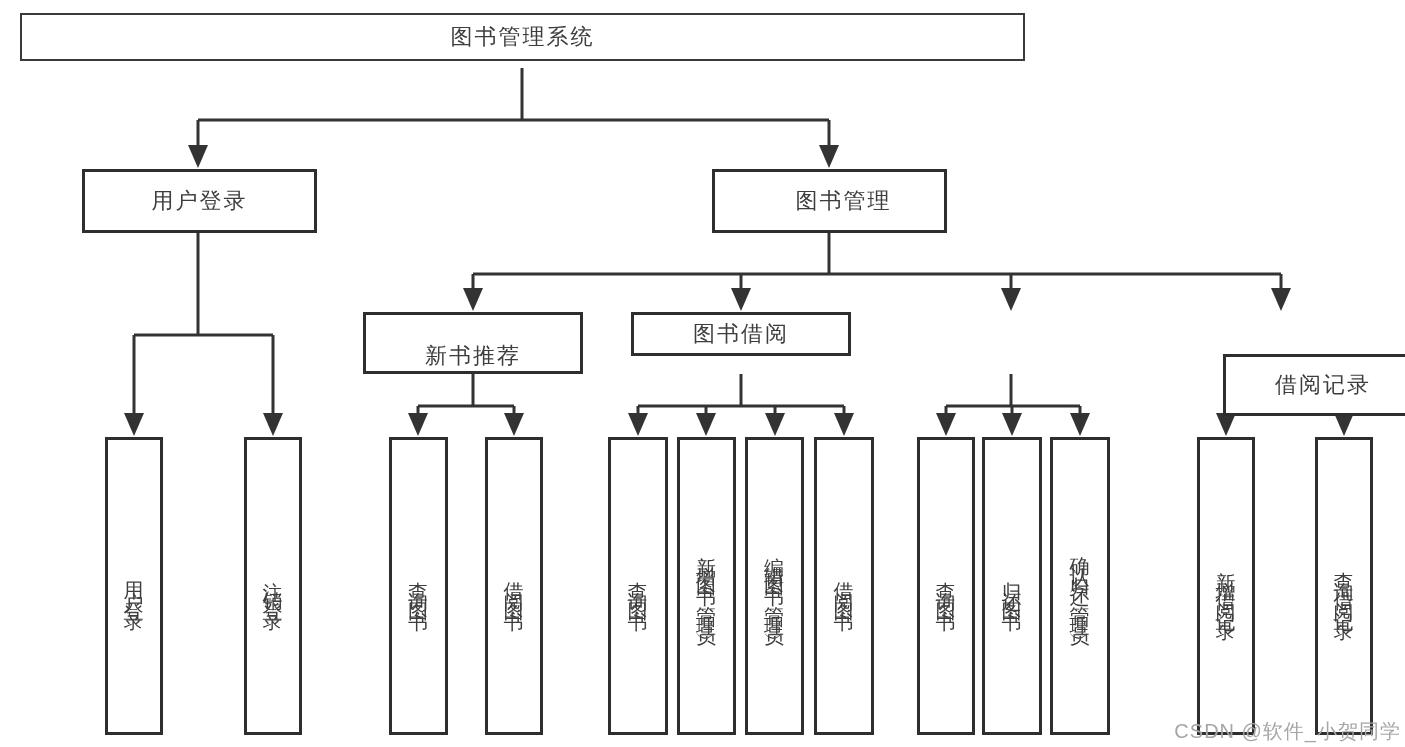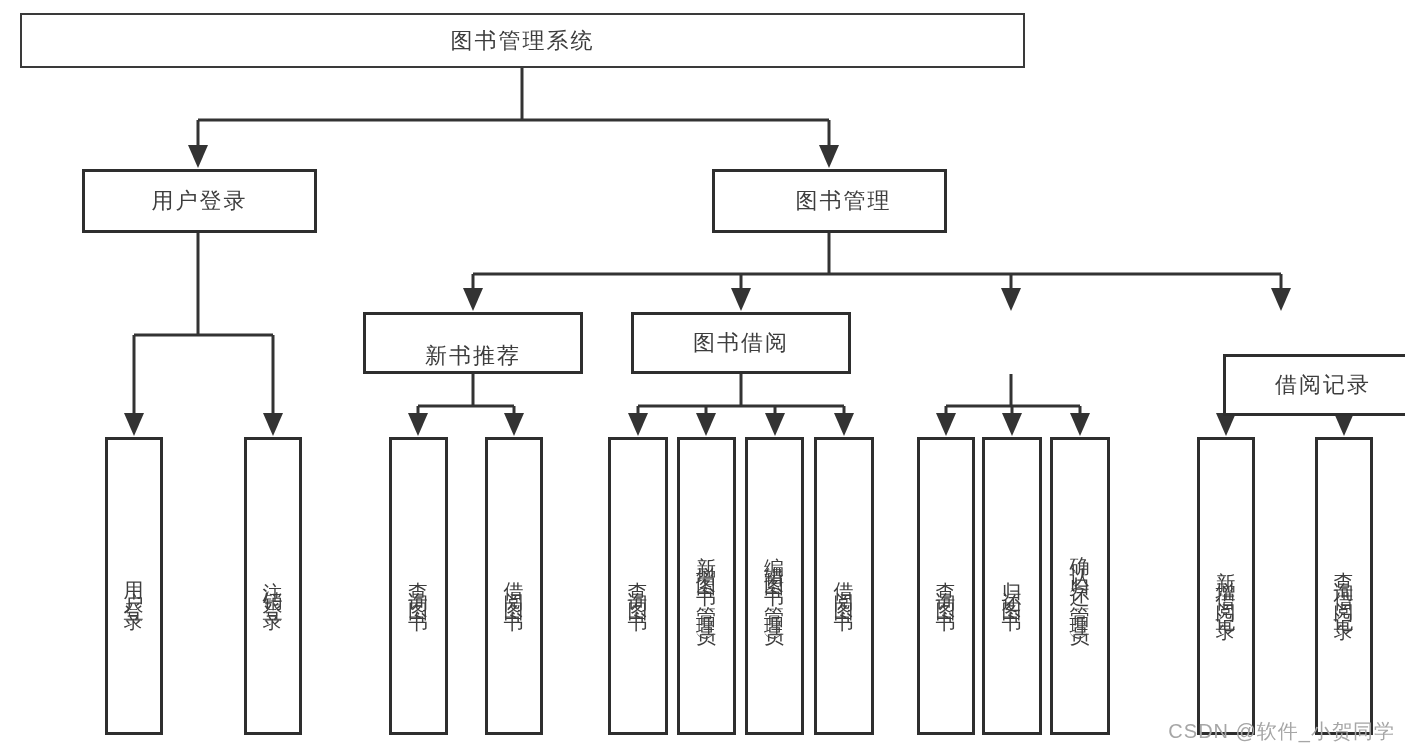--- a/index.html
+++ b/index.html
@@ -50,21 +50,21 @@
     font-size: 20px;
   }
   .vnode .vlabel {
     writing-mode: vertical-rl;
     text-orientation: mixed;
     letter-spacing: 10px;
     line-height: 1;
   }
   .watermark {
     position: absolute;
-    right: 10px;
+    right: 4px;
     bottom: 2px;
     font-size: 20px;
     color: #a6a6a6;
     letter-spacing: 1px;
     pointer-events: none;
   }
 </style>
 </head>
 <body>
 
@@ -146,35 +146,35 @@
       <polygon points="765,413 785,413 775,436"></polygon>
       <polygon points="834,413 854,413 844,436"></polygon>
       <polygon points="936,413 956,413 946,436"></polygon>
       <polygon points="1002,413 1022,413 1012,436"></polygon>
       <polygon points="1070,413 1090,413 1080,436"></polygon>
       <polygon points="1216,413 1236,413 1226,436"></polygon>
       <polygon points="1334,413 1354,413 1344,436"></polygon>
     </g>
   </svg>
 
-  <div class="node root" style="left:20px; top:13px; width:1005px; height:55px;">
+  <div class="node root" style="left:20px; top:13px; width:1005px; height:48px;">
     <span>图书管理系统</span>
   </div>
 
   <div class="node" style="left:82px; top:169px; width:235px; height:64px;">
     <span>用户登录</span>
   </div>
   <div class="node" style="left:712px; top:169px; width:235px; height:64px;padding-left:28px;">
     <span>图书管理</span>
   </div>
 
   <div class="node" style="left:363px; top:312px; width:220px; height:62px;align-items:flex-end;">
     <span>新书推荐</span>
   </div>
-  <div class="node" style="left:631px; top:312px; width:220px; height:62px;">
+  <div class="node" style="left:631px; top:312px; width:220px; height:44px;">
     <span>图书借阅</span>
   </div>
   <div class="node" style="left:1223px; top:312px; width:200px; height:62px;margin-top:42px;">
     <span>借阅记录</span>
   </div>
 
   <div class="vnode" style="left:105px; top:437px; width:58px; height:298px;">
     <span class="vlabel">用户登录</span>
   </div>
   <div class="vnode" style="left:244px; top:437px; width:58px; height:298px;">

